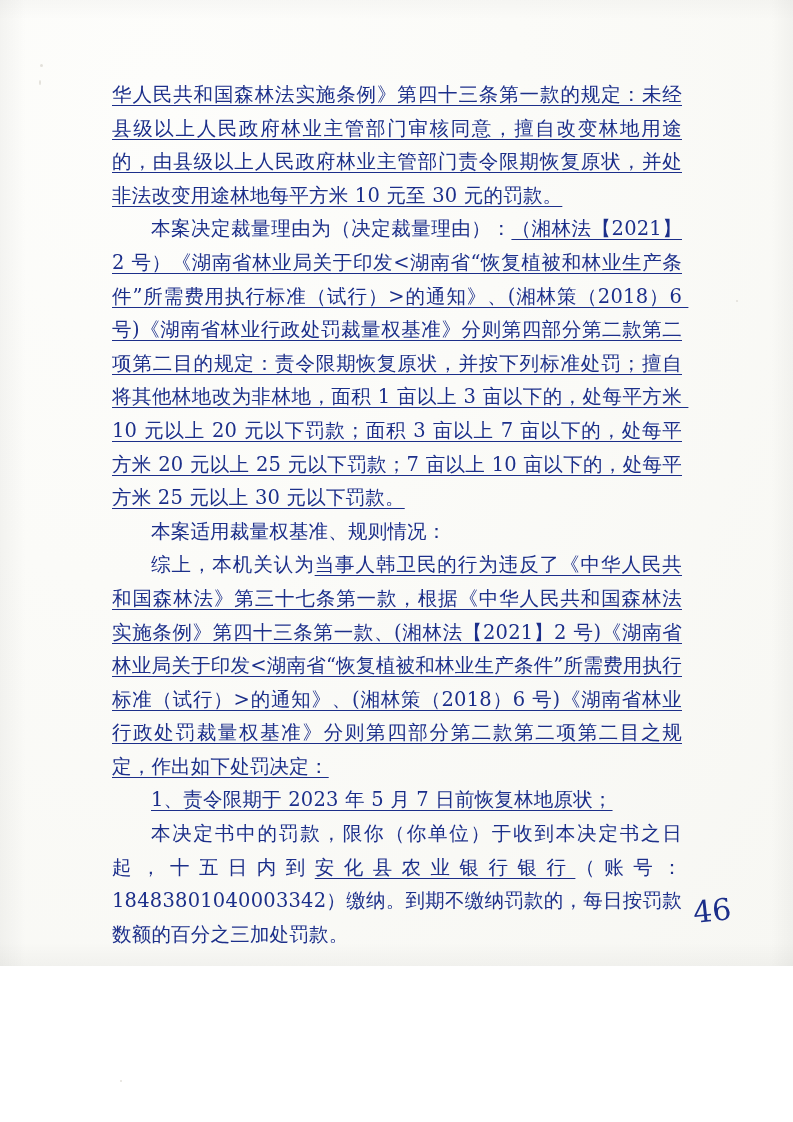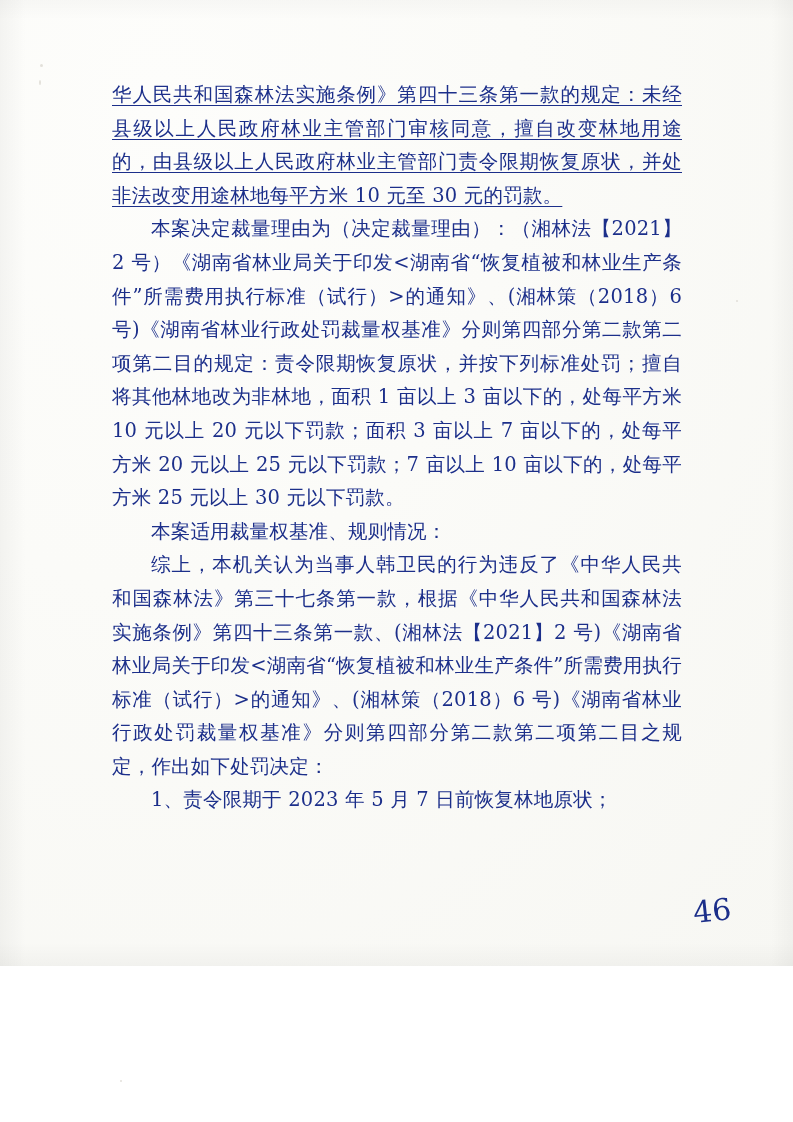--- a/index.html
+++ b/index.html
@@ -52,20 +52,21 @@
   p {
     margin: 0;
     text-align: justify;
     text-justify: inter-character;
     white-space: pre-wrap;
   }
   .indent {
     text-indent: 2em;
   }
   .u {
+    text-decoration: underline;
     text-underline-offset: 4px;
     text-decoration-thickness: 1.1px;
   }
   .para-underline {
     text-decoration: underline;
     text-underline-offset: 4px;
     text-decoration-thickness: 1.1px;
   }
   .page-number {
     position: absolute;
@@ -94,18 +95,19 @@
     <p class="indent"><span>本案决定裁量理由为（决定裁量理由）：</span><span class="u">（湘林法【2021】2 号）《湖南省林业局关于印发&lt;湖南省“恢复植被和林业生产条件”所需费用执行标准（试行）&gt;的通知》、(湘林策（2018）6 号)《湖南省林业行政处罚裁量权基准》分则第四部分第二款第二项第二目的规定：责令限期恢复原状，并按下列标准处罚；擅自将其他林地改为非林地，面积 1 亩以上 3 亩以下的，处每平方米 10 元以上 20 元以下罚款；面积 3 亩以上 7 亩以下的，处每平方米 20 元以上 25 元以下罚款；7 亩以上 10 亩以下的，处每平方米 25 元以上 30 元以下罚款。</span></p>
 
     <p class="indent">本案适用裁量权基准、规则情况：</p>
 
 
     <p class="indent"><span>综上，本机关认为</span><span class="u">当事人韩卫民的行为违反了《中华人民共和国森林法》第三十七条第一款，根据《中华人民共和国森林法实施条例》第四十三条第一款、(湘林法【2021】2 号)《湖南省林业局关于印发&lt;湖南省“恢复植被和林业生产条件”所需费用执行标准（试行）&gt;的通知》、(湘林策（2018）6 号)《湖南省林业行政处罚裁量权基准》分则第四部分第二款第二项第二目之规定，作出如下处罚决定：</span></p>
 
     <p class="indent"><span class="u">1、责令限期于 2023 年 5 月 7 日前恢复林地原状；</span></p>
 
 
+    <p class="indent"><span>本决定书中的罚款，限你（你单位）于收到本决定书之日起，十五日内到</span><span class="u">安化县农业银行银行</span><span>（账号：18483801040003342）缴纳。到期不缴纳罚款的，每日按罚款数额的百分之三加处罚款。</span></p>
 
   </div>
 
   <div class="page-number">46</div>
 
 </div>
 
 </body></html>

